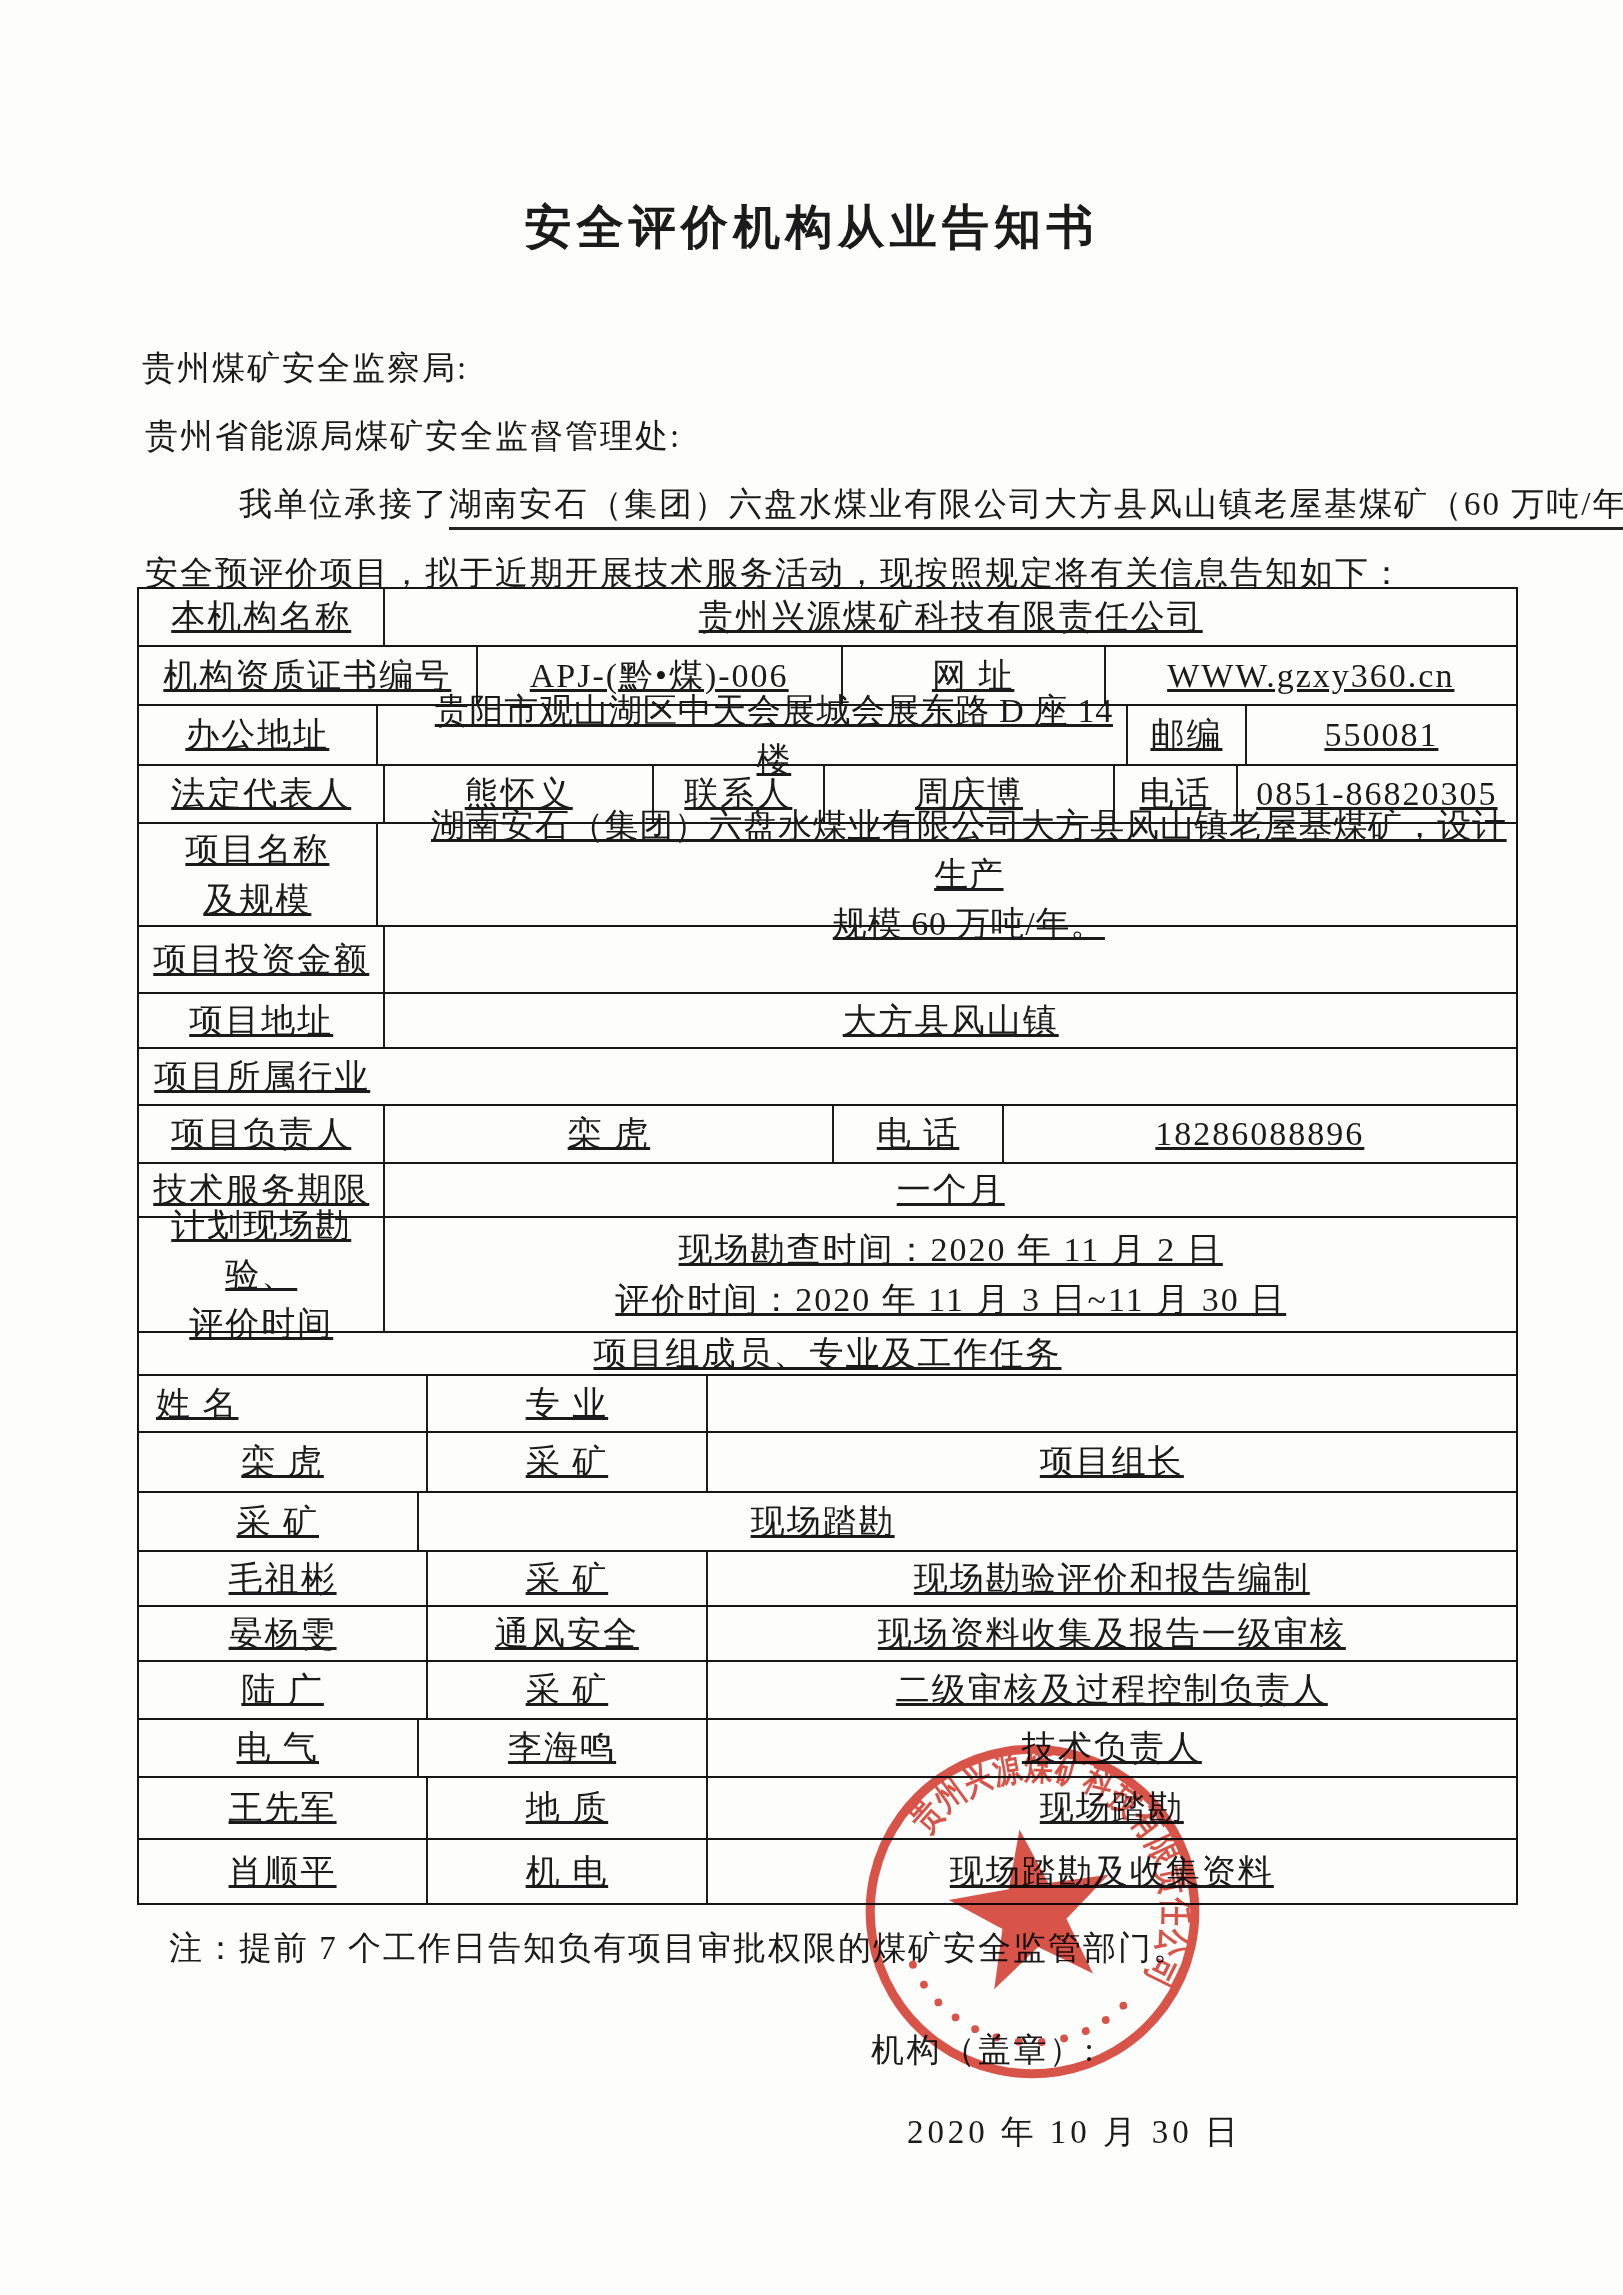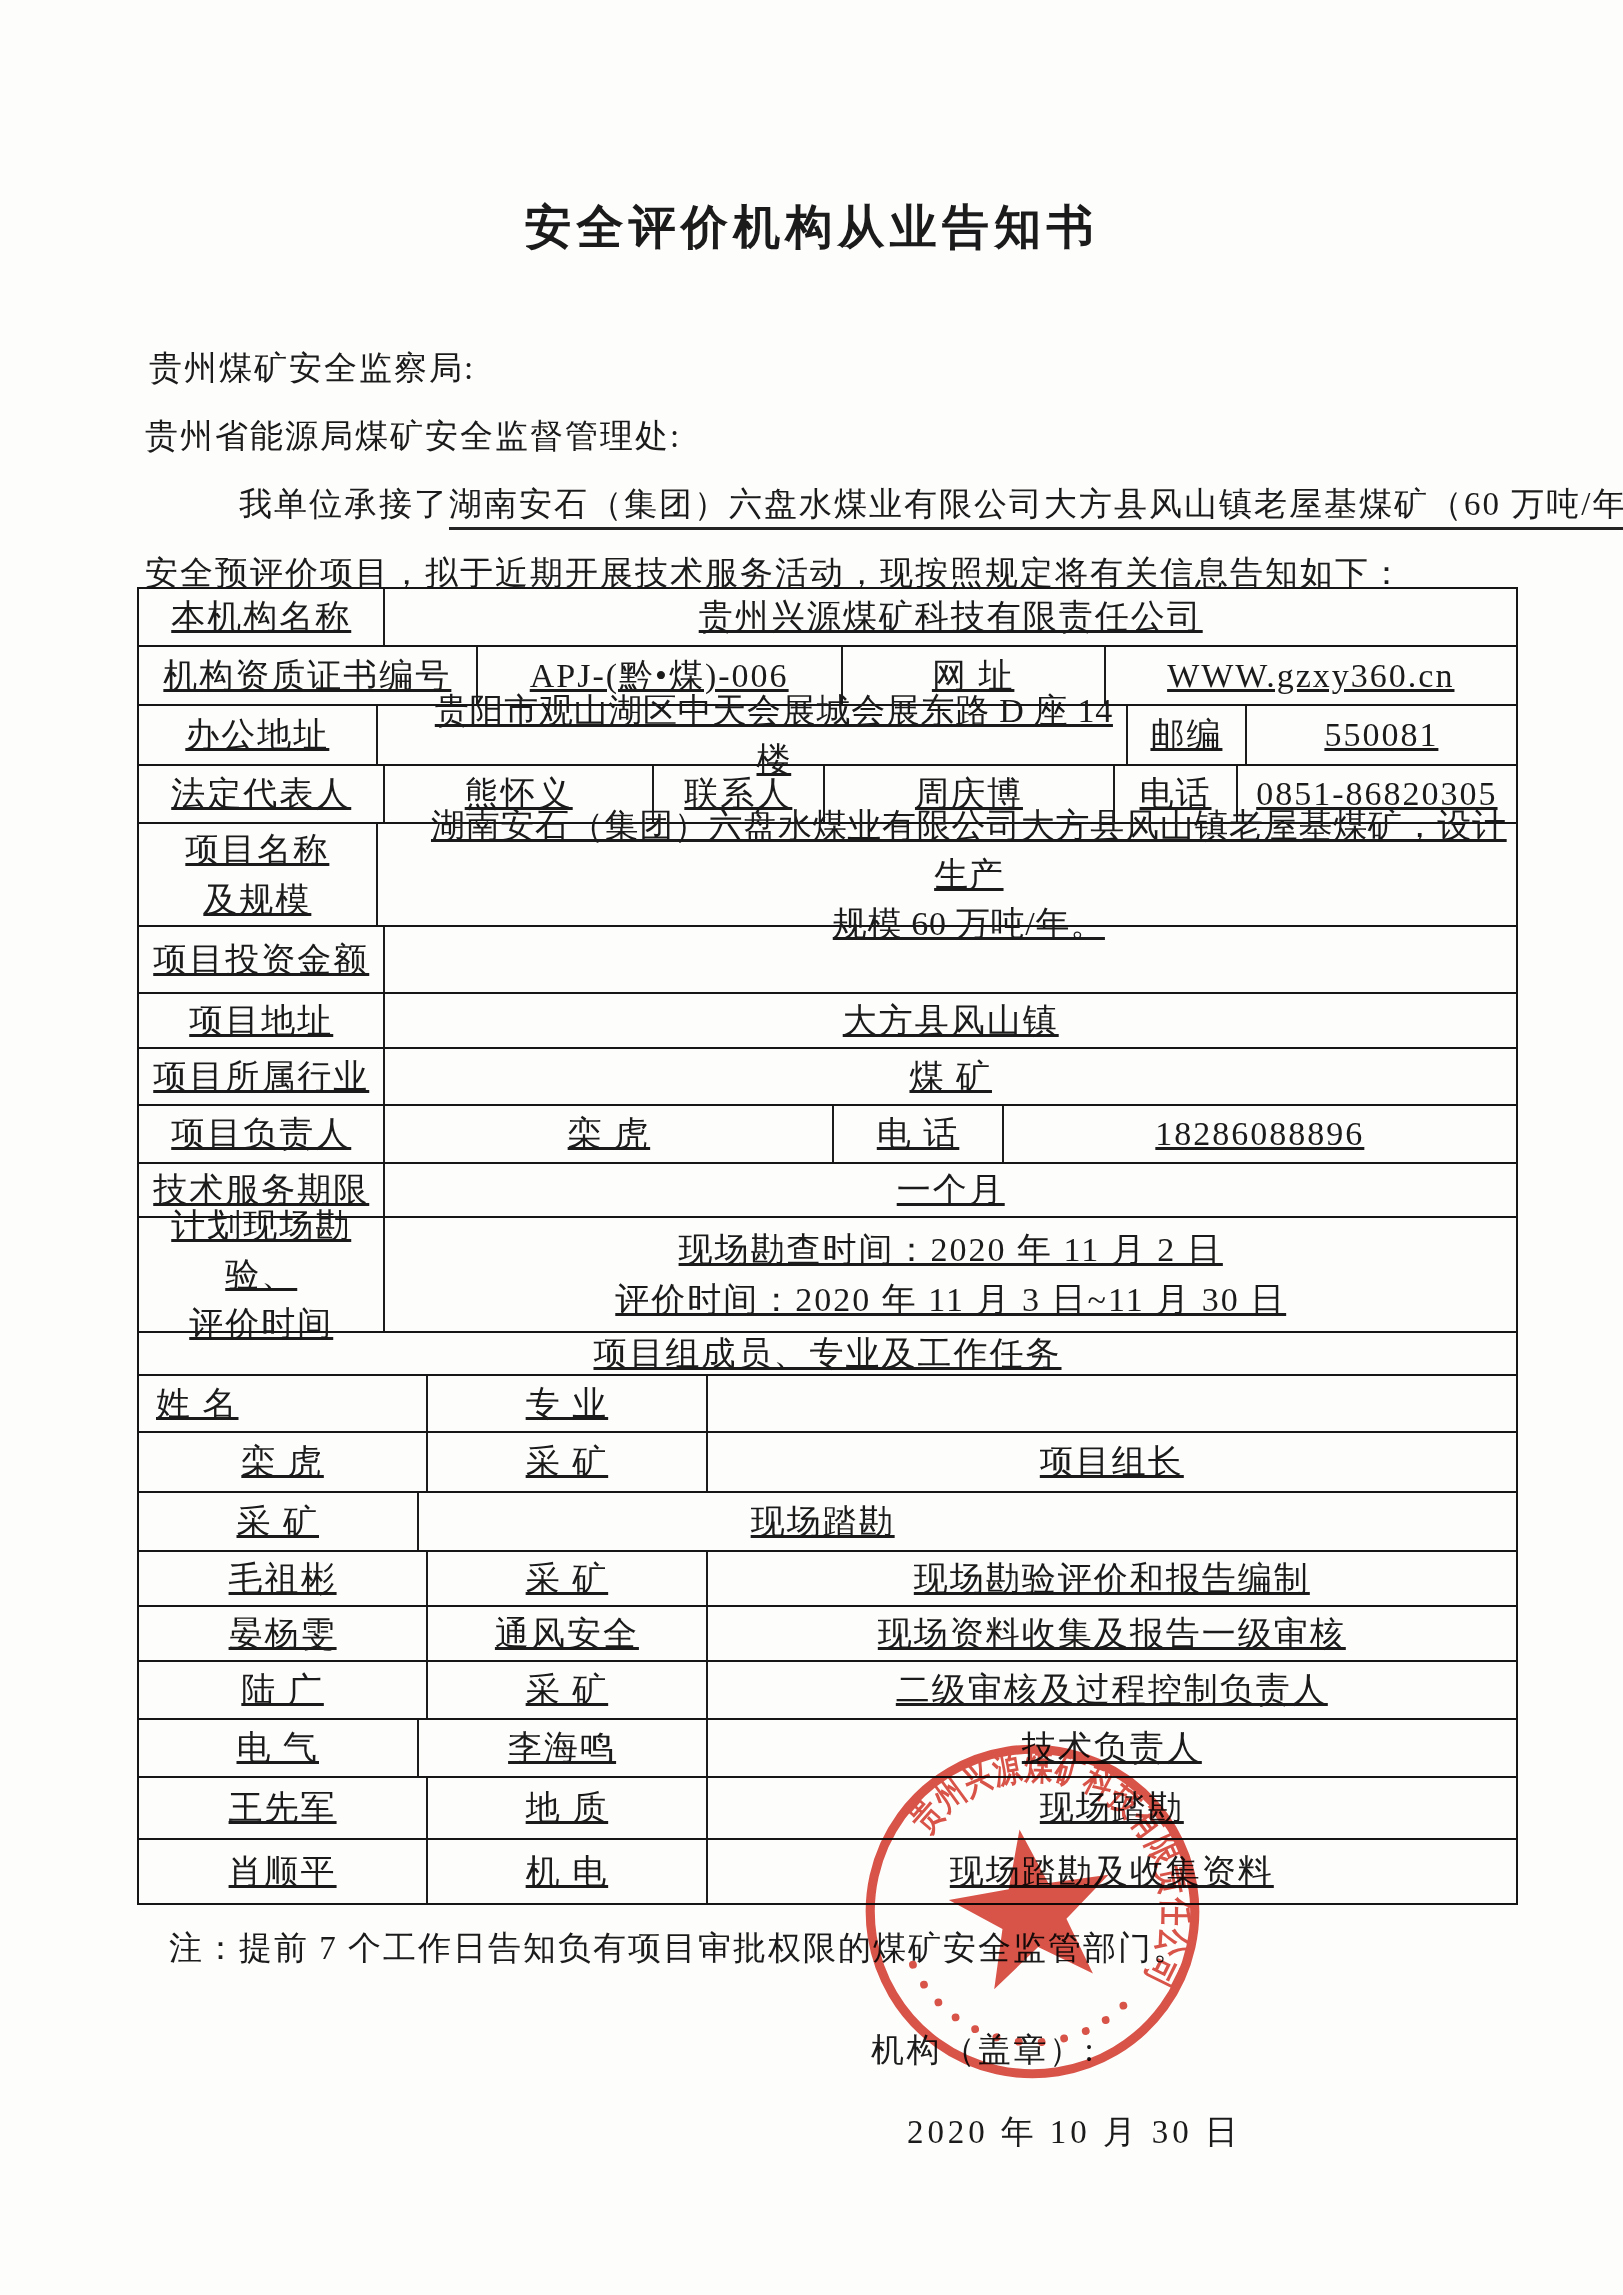--- a/index.html
+++ b/index.html
@@ -7,21 +7,21 @@
     position:relative; width:1623px; height:2295px; background:#fdfdfc;
     font-family:"Liberation Serif","DejaVu Serif",serif; color:#1b1b1b;
     margin:0 auto; overflow:hidden;
   }
   .abs { position:absolute; }
   .doc-title {
     top:196px; left:0; width:100%; text-align:center;
     font-size:47px; font-weight:700; letter-spacing:5.2px;
   }
   .body-line { font-size:33px; letter-spacing:2px; white-space:nowrap; }
-  .addr1 { top:346px; left:149px; }
+  .addr1 { top:346px; left:142px; }
   .addr2 { top:414px; left:145px; }
   .intro1 { top:482px; left:239px; }
   .intro2 { top:551px; left:145px; }
   .uline { border-bottom:3.3px solid #242424; padding-bottom:5.2px; }
 
   .info-table {
     top:587px; left:137px; width:1381px;
     border:2.6px solid #161616; box-sizing:border-box; background:transparent;
   }
   .trow { display:flex; border-bottom:2.6px solid #161616; box-sizing:border-box;text-decoration:underline; }
@@ -103,21 +103,20 @@
       <div class="tcell" style="width:82.1%"></div>
     </div>
 
     <div class="trow" style="height:55px">
       <div class="tcell" style="width:17.9%">项目地址</div>
       <div class="tcell" style="width:82.1%">大方县风山镇</div>
     </div>
 
     <div class="trow" style="height:57px">
       <div class="tcell" style="width:17.9%">项目所属行业</div>
-      <div class="tcell" style="width:82.1%">煤    矿</div>
     </div>
 
     <div class="trow" style="height:58px">
       <div class="tcell" style="width:17.9%">项目负责人</div>
       <div class="tcell" style="width:32.6%">栾    虎</div>
       <div class="tcell" style="width:12.3%">电  话</div>
       <div class="tcell" style="width:37.2%">18286088896</div>
     </div>
 
     <div class="trow" style="height:54px">

